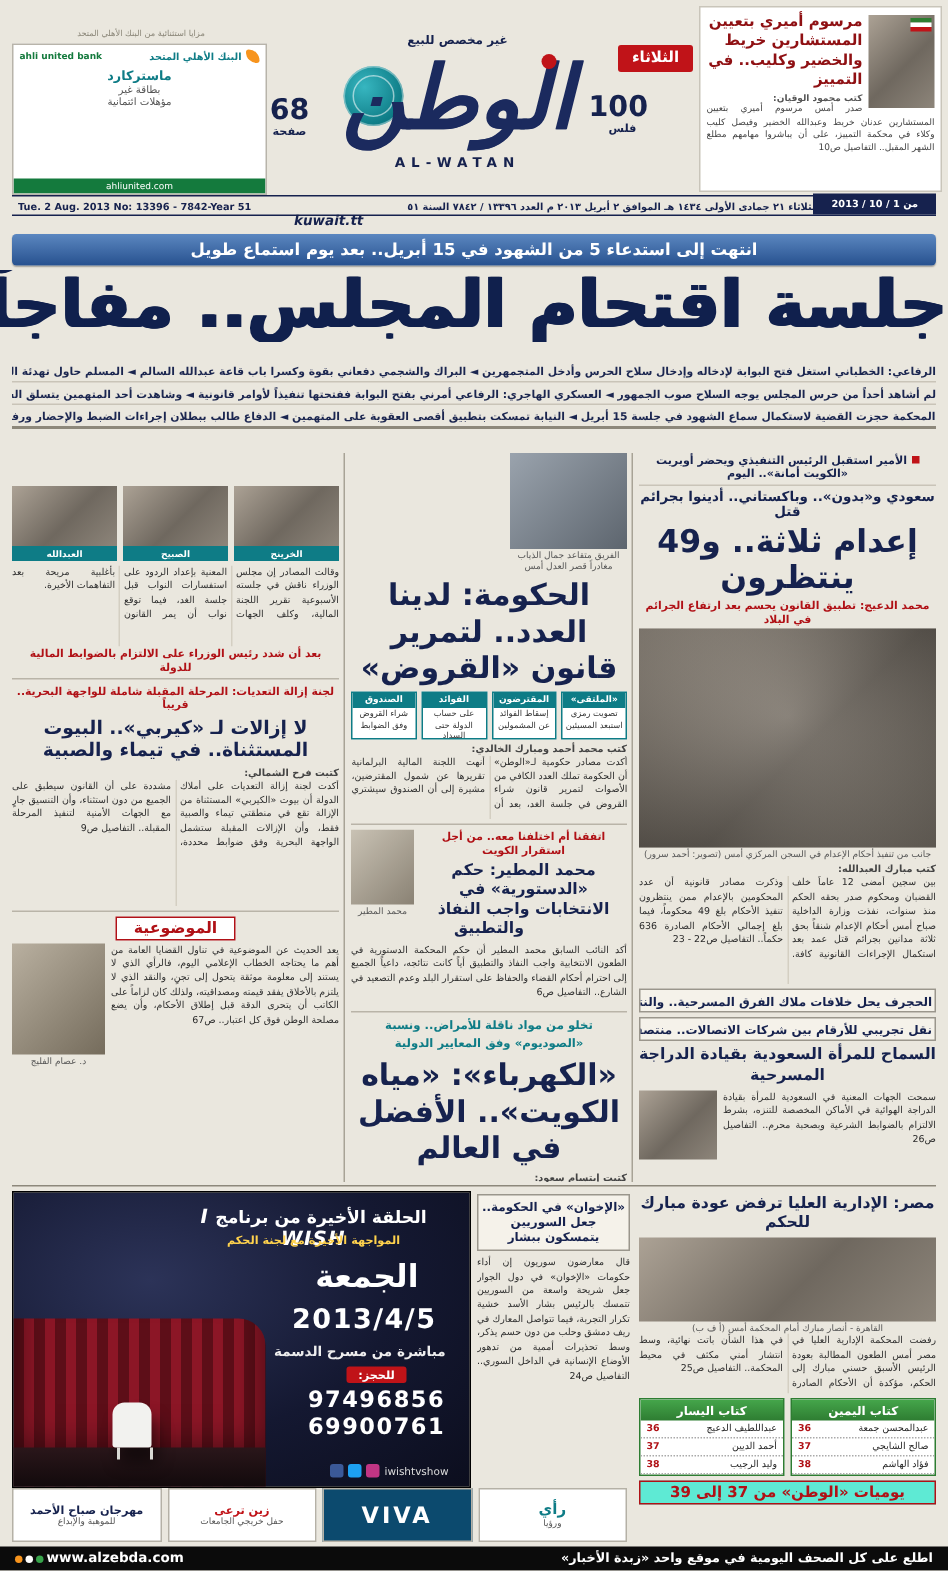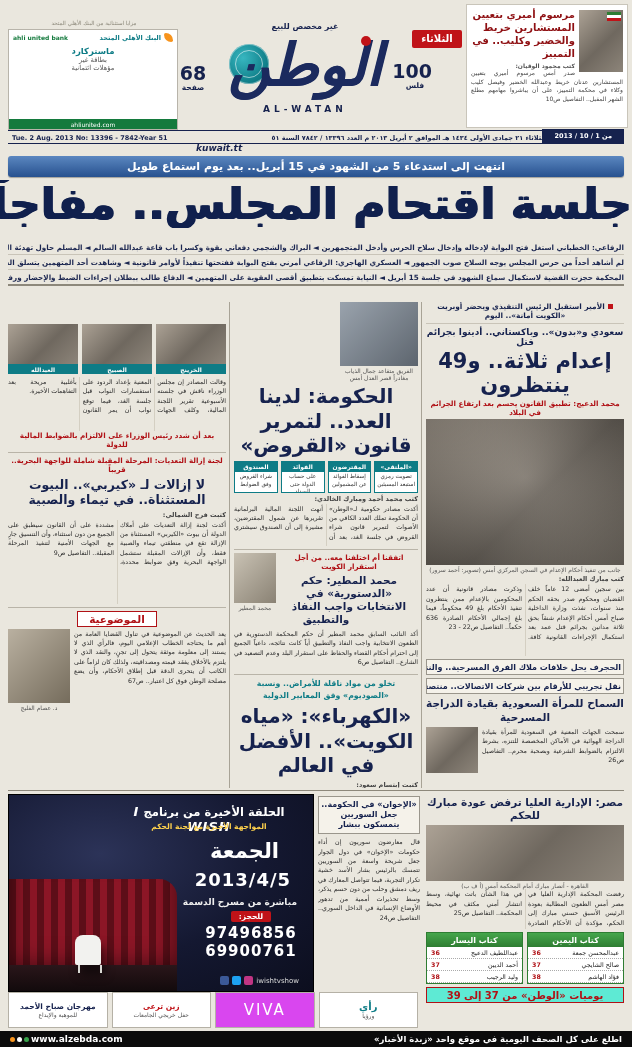--- a/index.html
+++ b/index.html
@@ -128,21 +128,21 @@
   .si { width:9px; height:9px; border-radius:2px; display:inline-block; }
   .fb { background:#3b5998; } .tw { background:#1da1f2; } .ig { background:#c13584; }
   .iw-handle { font-size:7px; color:#ddd; }
 
   .ads-strip { left:8px; top:992px; width:410px; height:36px; display:flex; gap:4px; }
   .adbox { flex:1; background:#fff; border:1px solid #b5b1a6; display:flex; flex-direction:column; align-items:center; justify-content:center; overflow:hidden; }
   .a1 { font-size:7.5px; font-weight:bold; color:#16224e; }
   .a1.teal { color:#0e7c86; font-size:10px; }
   .a1.red { color:#c01318; }
   .a2 { font-size:6px; color:#555; }
-  .viva { background:#d946ef; color:#fff; font-weight:400; font-size:15px; letter-spacing:2px; direction:ltr; }
+  .viva { background:#0c4a6e; color:#fff; font-weight:700; font-size:15px; letter-spacing:2px; direction:ltr; }
 
   .footer { left:0; top:1031px; width:632px; height:16px; background:#0b0b0b; display:flex; align-items:center; justify-content:space-between; padding:0 10px; }
   .f-right { color:#fff; font-size:8.5px; font-weight:bold; }
   .f-left { color:#fff; font-size:9px; font-weight:bold; direction:ltr; display:flex; align-items:center; gap:2px; }
   .dot { width:5px; height:5px; border-radius:50%; display:inline-block; }
   .d1 { background:#f7941d; } .d2 { background:#fff; } .d3 { background:#37a34a; }
 </style>
 </head>
 <body>
 

